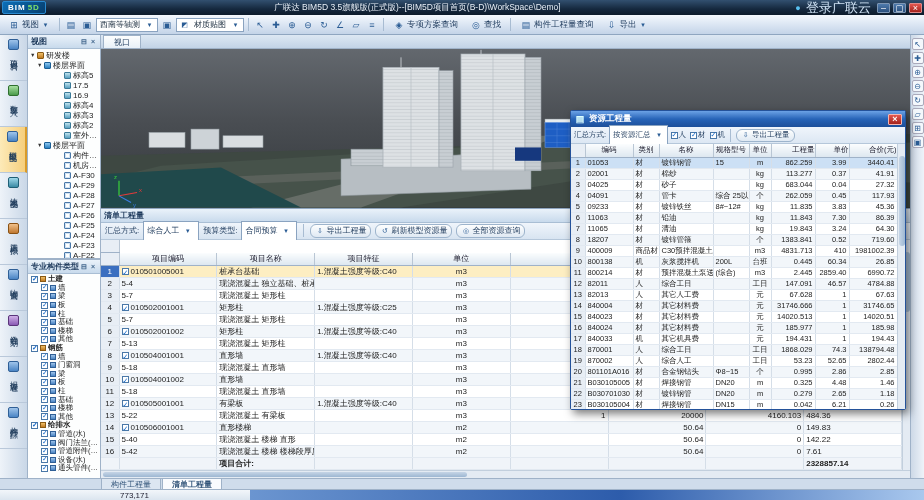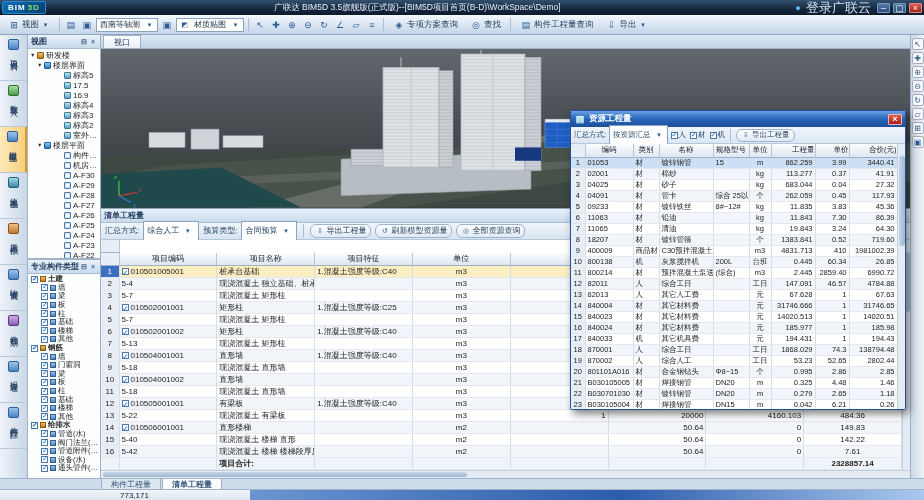--- a/index.html
+++ b/index.html
@@ -95,21 +95,21 @@
   table.grid td{border-right:1px solid #d5dee8;border-bottom:1px solid #e2e9f1;height:11px;line-height:11px;padding:0 2px;font-size:8px;overflow:hidden;white-space:nowrap}
   table.grid tr:nth-child(even) td{background:#f2f6fa}
   #listtable th:nth-child(1),#listtable td:nth-child(1){width:18px;text-align:center;background:#e8eef5}
   #listtable th:nth-child(2),#listtable td:nth-child(2){width:84px}
   #listtable th:nth-child(3),#listtable td:nth-child(3){width:168px}
   #listtable th:nth-child(4),#listtable td:nth-child(4){width:168px}
   #listtable th:nth-child(5),#listtable td:nth-child(5){width:40px;text-align:center}
   #listtable th:nth-child(6),#listtable td:nth-child(6){width:70px;text-align:right}
   #listtable th:nth-child(7),#listtable td:nth-child(7){width:86px;text-align:right}
   #listtable th:nth-child(8),#listtable td:nth-child(8){width:86px;text-align:right}
-  #listtable th:nth-child(9),#listtable td:nth-child(9){width:81px;text-align:center}
+  #listtable th:nth-child(9),#listtable td:nth-child(9){width:81px;text-align:left}
   tr.sel td{background:#fdeec2 !important}
   #listtable tr.sel td:first-child{background:#3b6fc0 !important;color:#fff}
   .rowcb{display:none;width:7px;height:7px;border:1px solid #4a78a8;background:#fff;margin-right:2px;vertical-align:-1px;position:relative}
   tr.parent .rowcb{display:inline-block}
   .rowcb::after{content:"✓";position:absolute;left:0;top:-2.5px;font-size:7px;color:#1569c8}
   tr.totalrow td{font-weight:bold;background:#f0f4f9 !important;height:12px}
   .vscroll{position:absolute;top:0;right:0;bottom:0;width:8px;background:#e4ebf3;border-left:1px solid #c2cfdd}
   .vscroll .thumb{position:absolute;top:12px;left:1px;width:6px;height:60px;background:linear-gradient(90deg,#c6d5e6,#9db7d2);border-radius:3px}
   .hscroll{height:8px;flex:0 0 8px;background:#e4ebf3;border-top:1px solid #c2cfdd;position:relative}
   .hscroll .thumb{position:absolute;left:2px;top:1px;height:5px;width:45%;background:linear-gradient(#c6d5e6,#9db7d2);border-radius:3px}

